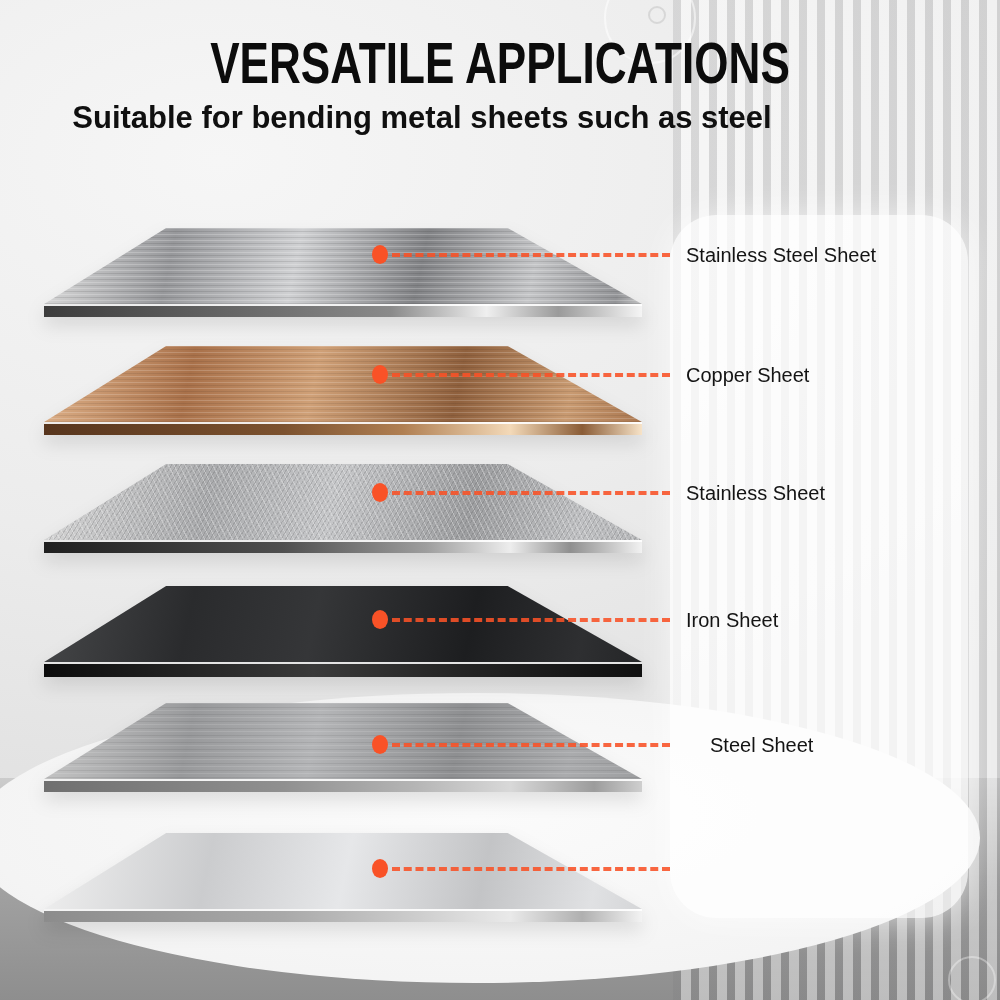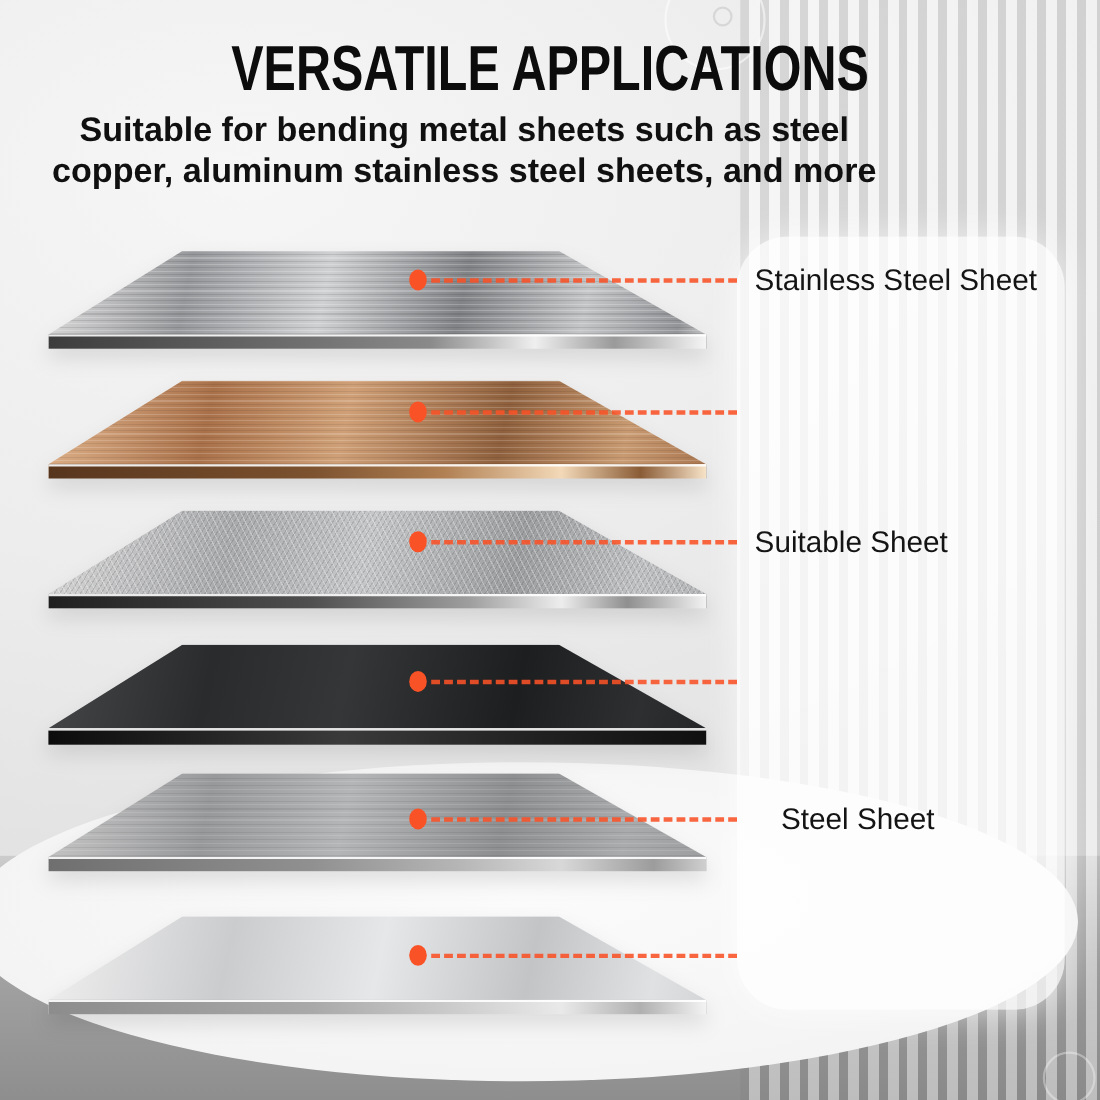--- a/index.html
+++ b/index.html
@@ -79,40 +79,39 @@
   .m-galvanized .face{background:linear-gradient(102deg,#f1f1f1 0%,#cbccce 28%,#e6e7e9 50%,#c3c4c6 72%,#e0e1e3 90%,#d2d3d5 100%);}
   .m-galvanized .side{background:linear-gradient(90deg,#8c8c8c 0%,#a9a9a9 40%,#c9c9c9 60%,#e9e9e9 78%,#b0b0b0 90%,#f3f3f3 100%);}
   
   .dot{position:absolute;left:372px;width:16px;height:19px;border-radius:50%;
     background:var(--accent,#f95227);z-index:6;}
   .dash{position:absolute;left:392px;width:278px;height:0;
     border-top:4px dashed var(--accent,#f95227);opacity:0.88;z-index:6;}
   .d1{top:245px;} .d2{top:365px;} .d3{top:483px;} .d4{top:610px;} .d5{top:735px;} .d6{top:859px;}
   .l1{top:253px;} .l2{top:373px;} .l3{top:491px;} .l4{top:618px;} .l5{top:743px;} .l6{top:867px;}
   .sheet-label{position:absolute;left:686px;z-index:7;white-space:nowrap;
-    color:#141414;font-size:27px;font-weight:400;line-height:34px;}
+    color:#141414;font-size:20px;font-weight:400;line-height:34px;}
   .t1{top:238px;} .t2{top:358px;} .t3{top:476px;} .t4{top:603px;} .t5{top:728px;margin-left:24px;} .t6{top:852px;}
 </style>
 </head>
 <body>
 
 <div class="stage">
 
   <div class="floor"></div>
   <div class="stripes"></div>
   <div class="deco-circle deco-c1"></div>
   <div class="deco-circle deco-c2"></div>
   <div class="floor-ellipse"></div>
   <div class="deco-circle deco-c3"></div>
   <div class="panel"></div>
 
   <div class="headline">VERSATILE APPLICATIONS</div>
   <div class="subheadline">
     <div>Suitable for bending metal sheets such as steel</div>
-    <div>copper, aluminum stainless steel sheets, and more</div>
   </div>
 
   <div class="sheet s-stainless m-stainless">
     <div class="face"></div>
     <div class="side"></div>
   </div>
   <div class="sheet s-copper m-copper">
     <div class="face"></div>
     <div class="side"></div>
   </div>
@@ -140,16 +139,18 @@
   <div class="dot d3"></div>
   <div class="dash l3"></div>
   <div class="dot d4"></div>
   <div class="dash l4"></div>
   <div class="dot d5"></div>
   <div class="dash l5"></div>
   <div class="dot d6"></div>
   <div class="dash l6"></div>
 
   <div class="sheet-label t1">Stainless Steel Sheet</div>
-  <div class="sheet-label t3">Suitable Sheet</div>
+  <div class="sheet-label t2">Copper Sheet</div>
+  <div class="sheet-label t3">Stainless Sheet</div>
+  <div class="sheet-label t4">Iron Sheet</div>
   <div class="sheet-label t5">Steel Sheet</div>
 
 </div>
 
 </body></html>

